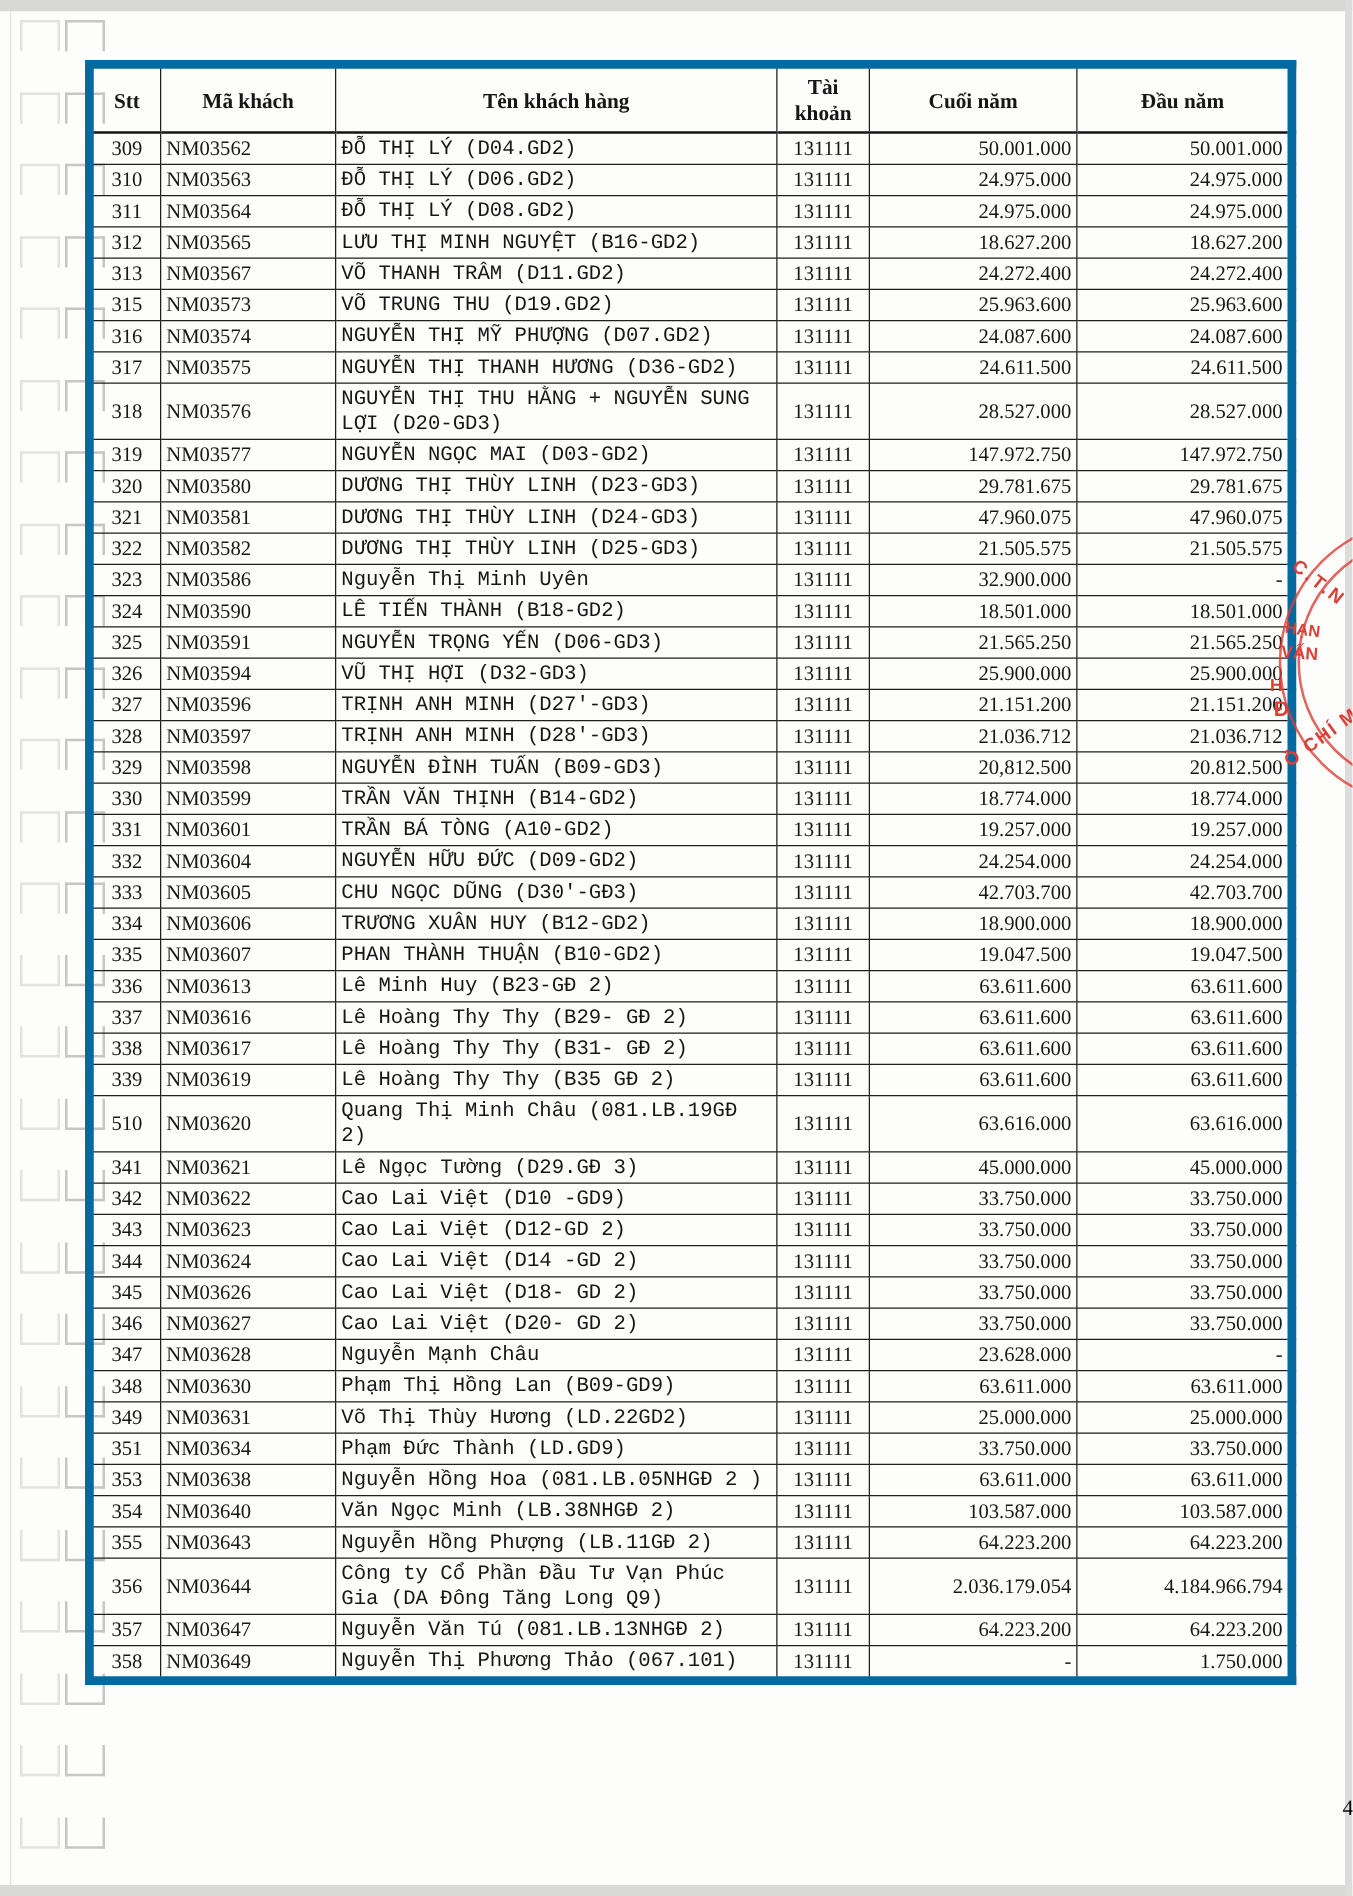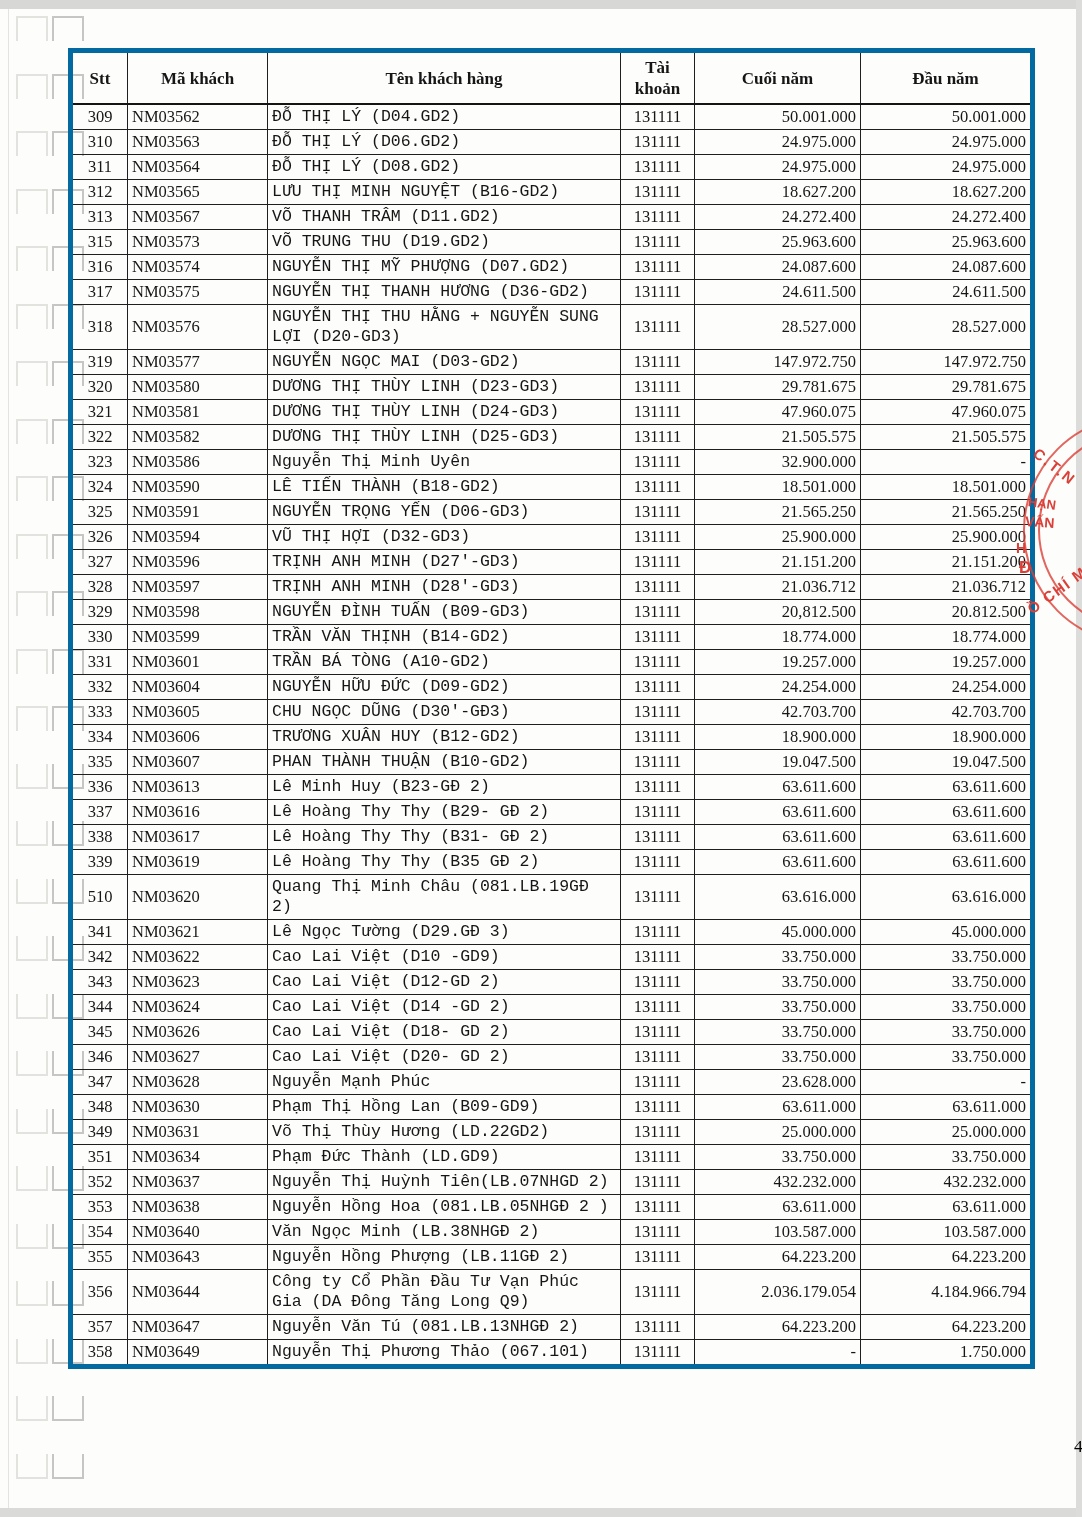--- a/index.html
+++ b/index.html
@@ -24,21 +24,21 @@
   
   .doc-table{
     position:absolute;left:68px;top:48px;width:962px;
     border-collapse:collapse;table-layout:fixed;
     font-size:16.5px;line-height:20px;color:#161616;
   }
   .doc-table td,.doc-table th{
     border:1.5px solid #1f1f1f;
     padding:2px 4px;vertical-align:middle;overflow:hidden;
   }
-  .doc-table{border:5px solid #0369a1;}
+  .doc-table{border:7px solid #0369a1;}
   .doc-table th{
     font-size:17px;font-weight:bold;text-align:center;
     padding:4px 2px;line-height:21px;border-bottom:2.5px solid #141414;
   }
   .c-stt{text-align:center;}
   .c-ma{text-align:left;padding-left:5px;}
   .c-ten{text-align:left;padding-left:6px;padding-right:12px;font-family:Liberation Mono, monospace;}
   .c-tk{text-align:center;border-left-width:2px;}
   .c-cuoi{text-align:right;padding-right:10px;border-left-width:2px;}
   .c-dau{text-align:right;padding-right:14px;border-left-width:2.5px;}
@@ -429,21 +429,21 @@
         <td class="c-stt">346</td>
         <td class="c-ma">NM03627</td>
         <td class="c-ten">Cao Lai Việt (D20- GD 2)</td>
         <td class="c-tk">131111</td>
         <td class="c-cuoi">33.750.000</td>
         <td class="c-dau">33.750.000</td>
       </tr>
       <tr>
         <td class="c-stt">347</td>
         <td class="c-ma">NM03628</td>
-        <td class="c-ten">Nguyễn Mạnh Phúc</td>
+        <td class="c-ten">Nguyễn Mạnh Châu</td>
         <td class="c-tk">131111</td>
         <td class="c-cuoi">23.628.000</td>
         <td class="c-dau">-</td>
       </tr>
       <tr>
         <td class="c-stt">348</td>
         <td class="c-ma">NM03630</td>
         <td class="c-ten">Phạm Thị Hồng Lan (B09-GD9)</td>
         <td class="c-tk">131111</td>
         <td class="c-cuoi">63.611.000</td>
@@ -457,28 +457,20 @@
         <td class="c-cuoi">25.000.000</td>
         <td class="c-dau">25.000.000</td>
       </tr>
       <tr>
         <td class="c-stt">351</td>
         <td class="c-ma">NM03634</td>
         <td class="c-ten">Phạm Đức Thành (LD.GD9)</td>
         <td class="c-tk">131111</td>
         <td class="c-cuoi">33.750.000</td>
         <td class="c-dau">33.750.000</td>
-      </tr>
-      <tr>
-        <td class="c-stt">352</td>
-        <td class="c-ma">NM03637</td>
-        <td class="c-ten">Nguyễn Thị Huỳnh Tiên(LB.07NHGD 2)</td>
-        <td class="c-tk">131111</td>
-        <td class="c-cuoi">432.232.000</td>
-        <td class="c-dau">432.232.000</td>
       </tr>
       <tr>
         <td class="c-stt">353</td>
         <td class="c-ma">NM03638</td>
         <td class="c-ten">Nguyễn Hồng Hoa (081.LB.05NHGĐ 2 )</td>
         <td class="c-tk">131111</td>
         <td class="c-cuoi">63.611.000</td>
         <td class="c-dau">63.611.000</td>
       </tr>
       <tr>

